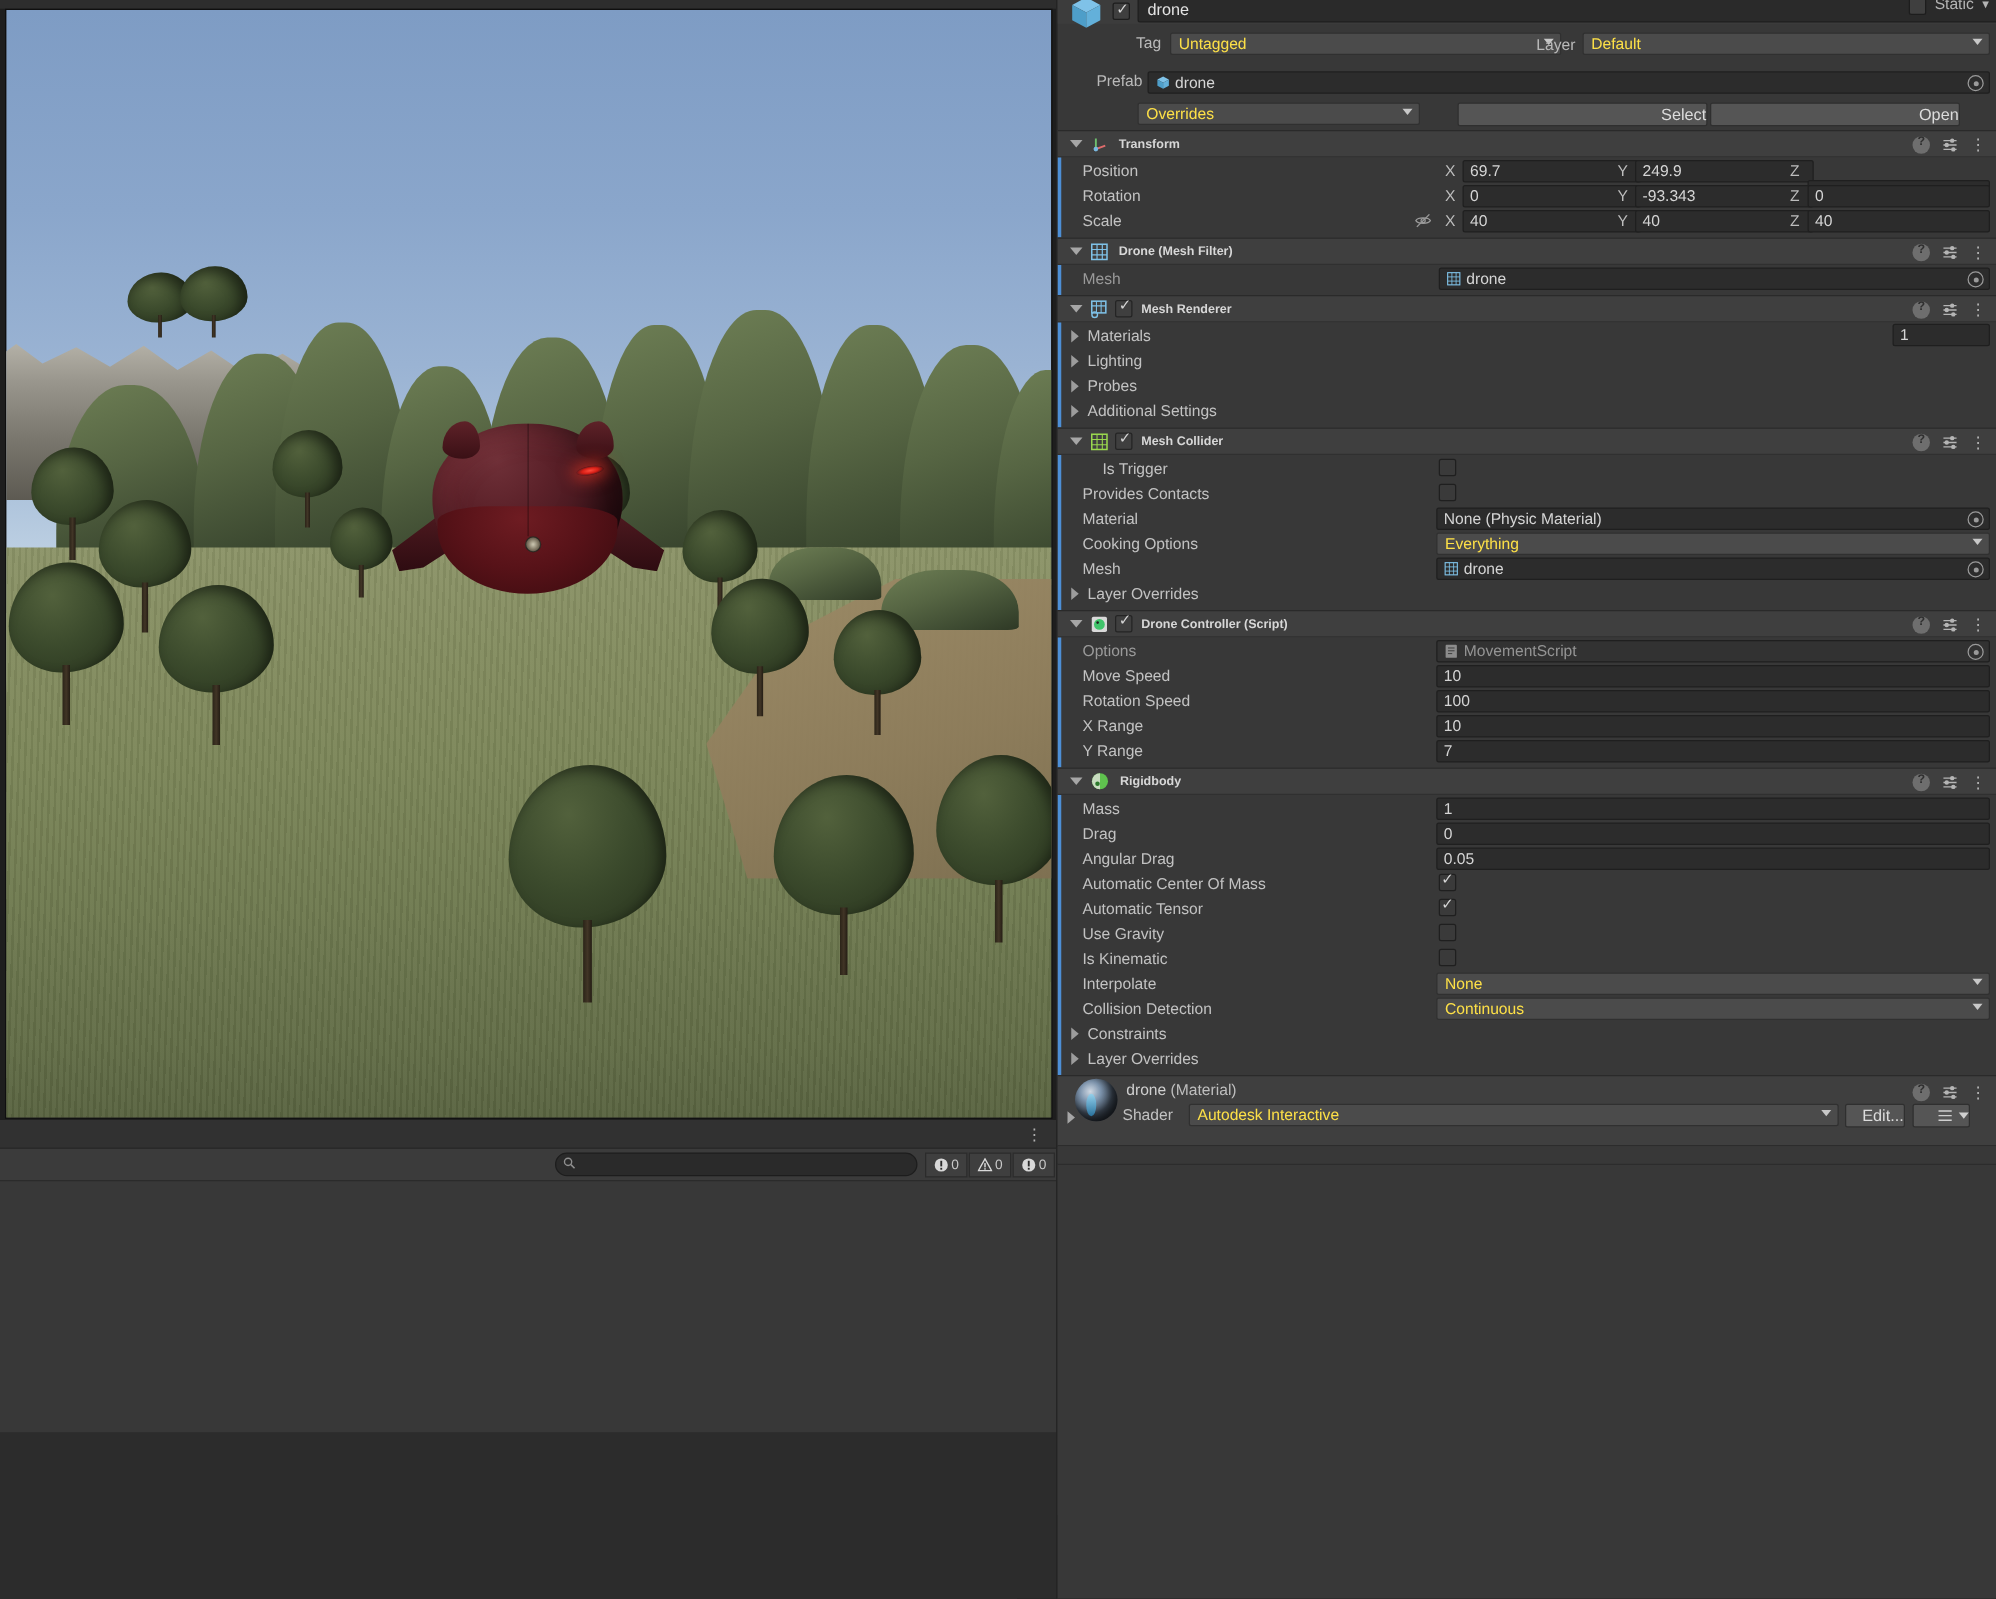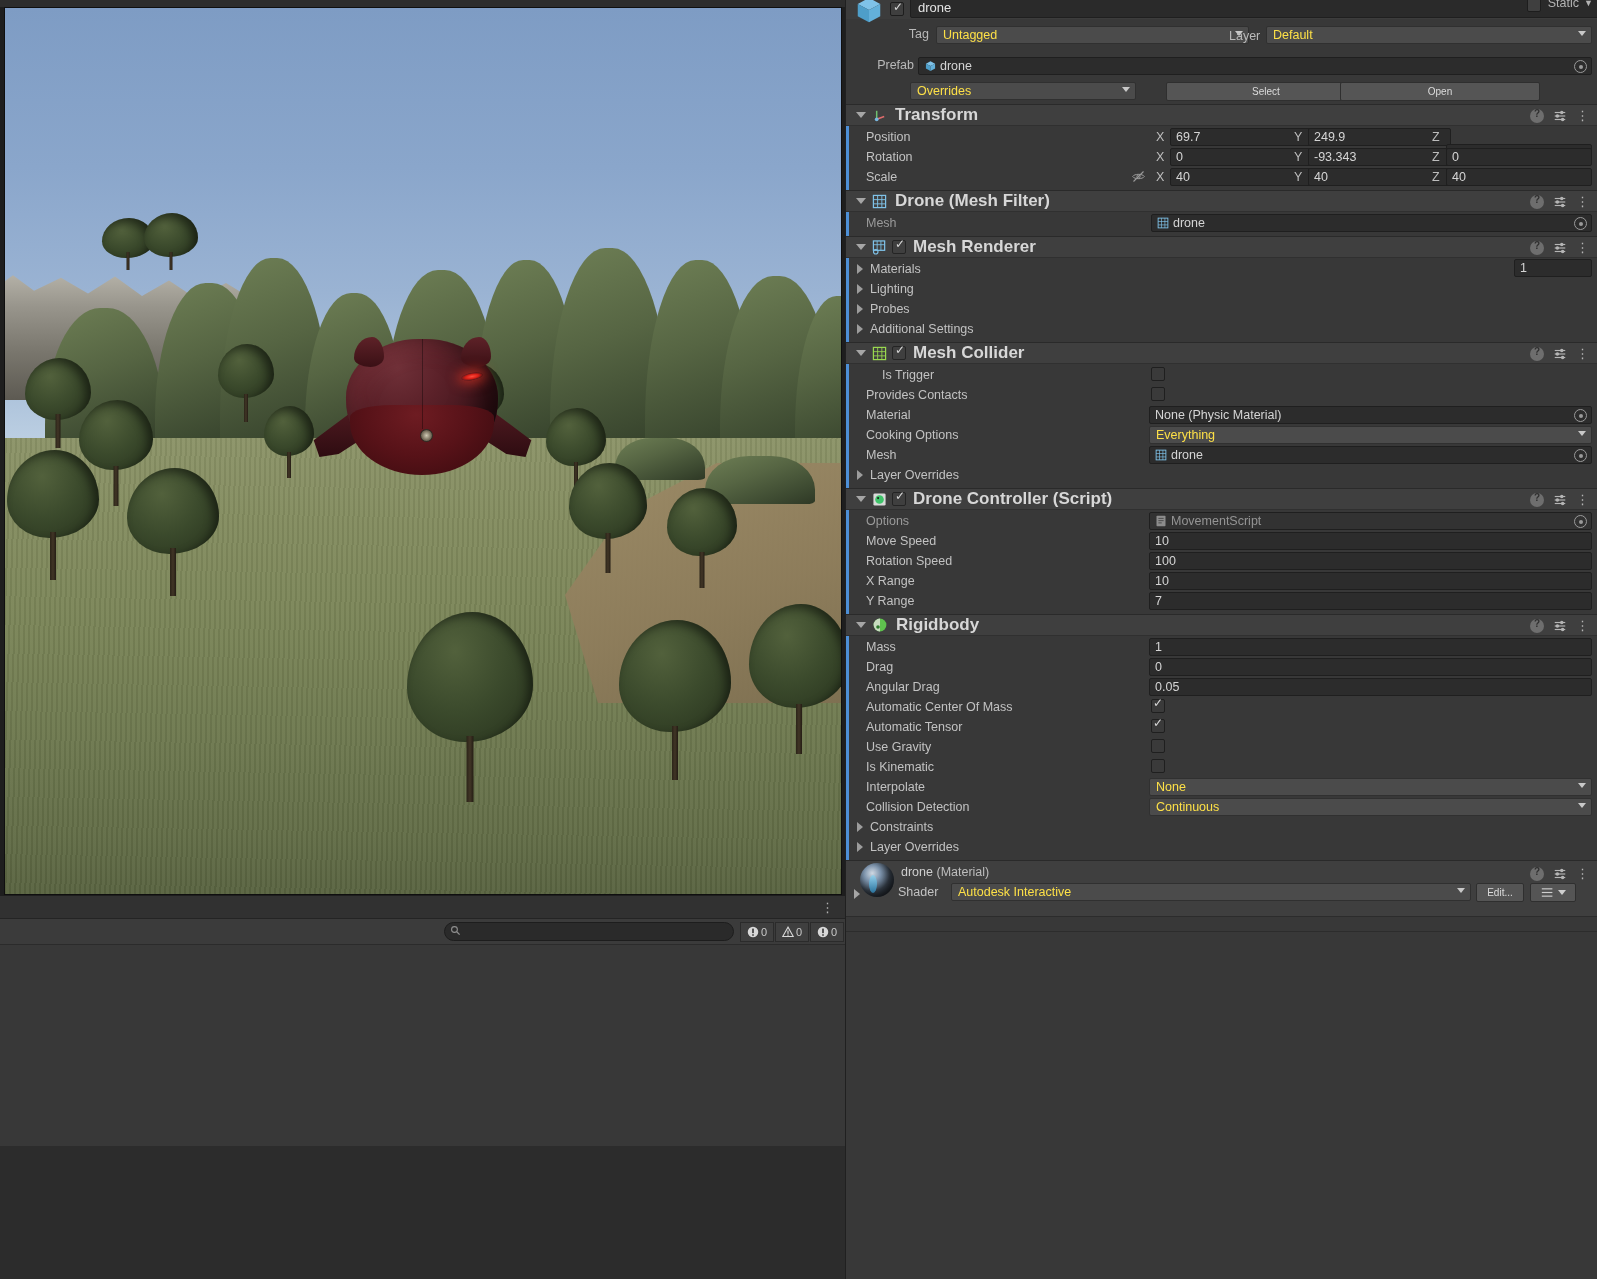--- a/index.html
+++ b/index.html
@@ -174,37 +174,37 @@
     color:#d5d5d5; font-size:12.5px;
   }
   .obj-field .dot {
     position:absolute; right:4px; top:2px; width:13px; height:13px;
     border:1.5px solid #9a9a9a; border-radius:50%;
   }
   .obj-field .dot:after{ content:""; position:absolute; left:3.5px; top:3.5px; width:4px;height:4px;
     background:#9a9a9a; border-radius:50%; }
   .btn {
     background:#555555; border:1px solid #2f2f2f; border-radius:2px; height:19px;
-    display:flex; align-items:center; justify-content:center; color:#dcdcdc; font-size:10px;
+    display:flex; align-items:center; justify-content:flex-end; color:#dcdcdc; font-size:13px;
   }
 
   
   .comp-header {
     height:22px; background:#3f3f3f; border-top:1px solid #2a2a2a; border-bottom:1px solid #303030;
     display:flex; align-items:center; position:relative; padding-left:10px;
   }
   .fold {
     width:0;height:0;border-left:5px solid transparent;border-right:5px solid transparent;
     border-top:6px solid #a6a6a6; margin-right:6px;
   }
   .fold.closed {
     border-top:5px solid transparent;border-bottom:5px solid transparent;
     border-left:6px solid #a6a6a6; border-right:none; margin-right:7px;
   }
-  .comp-title { font-weight:bold; color:#d7d7d7; font-size:17px; }
+  .comp-title { font-weight:bold; color:#d7d7d7; font-size:10px; }
   .comp-check { width:14px;height:14px;background:#3f3f3f;border:1px solid #242424;border-radius:2px;
                 position:relative; margin:0 7px 0 3px; }
   .comp-check:after{ content:"✓"; position:absolute; left:2px;top:-4px;font-size:12px;color:#d6d6d6; }
   .hdr-icons { position:absolute; right:8px; top:4px; display:flex; gap:9px; align-items:center; }
   .ic-help { width:14px;height:14px;border-radius:50%;background:#6e6e6e;position:relative; }
   .ic-help:after{content:"?";position:absolute;left:4px;top:-1px;font-size:10px;color:#2f2f2f;font-weight:bold;}
   .ic-preset { width:14px; height:14px; position:relative; }
   .ic-kebab { color:#b5b5b5; font-size:13px; line-height:10px; letter-spacing:0; }
 
   .comp-body { background:#383838; padding:1px 0 3px 0; position:relative; }
@@ -440,21 +440,21 @@
     </div>
 
     <div class="prefab-row" style="height:26px;">
       <div class="dd" style="position:absolute;left:64px;top:4px;width:226px;">
         <span>Overrides</span>
         <span class="arr"></span>
       </div>
       <div class="btn" style="position:absolute;left:320px;top:4px;width:200px;">
         <span>Select</span>
       </div>
-      <div class="btn" style="position:absolute;left:494px;top:4px;width:200px;">
+      <div class="btn" style="position:absolute;left:522px;top:4px;width:200px;">
         <span>Open</span>
       </div>
     </div>
 
     <div class="comp-header">
       <span class="fold"></span>
       <svg width="15" height="15" viewBox="0 0 16 16" style="margin-right:8px">
         <line x1="5" y1="12" x2="5" y2="3" stroke="#6ec06e" stroke-width="1.6"></line>
         <line x1="5" y1="12" x2="13" y2="9" stroke="#e06c6c" stroke-width="1.6"></line>
         <circle cx="5" cy="12" r="2" fill="#7ab8e0"></circle>

